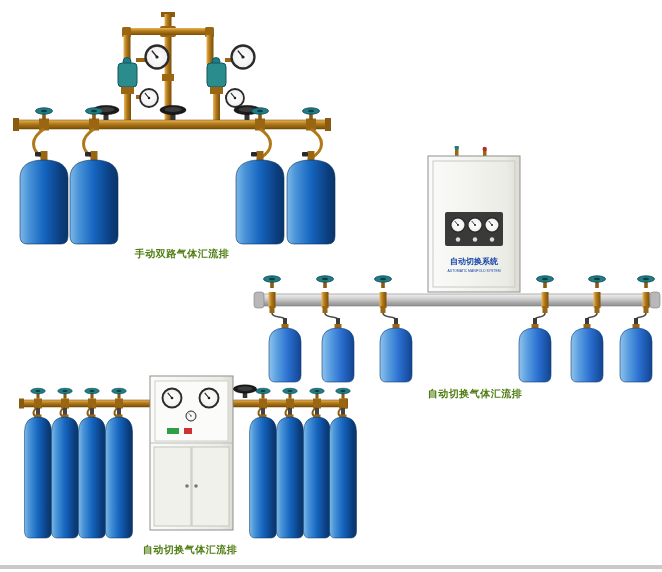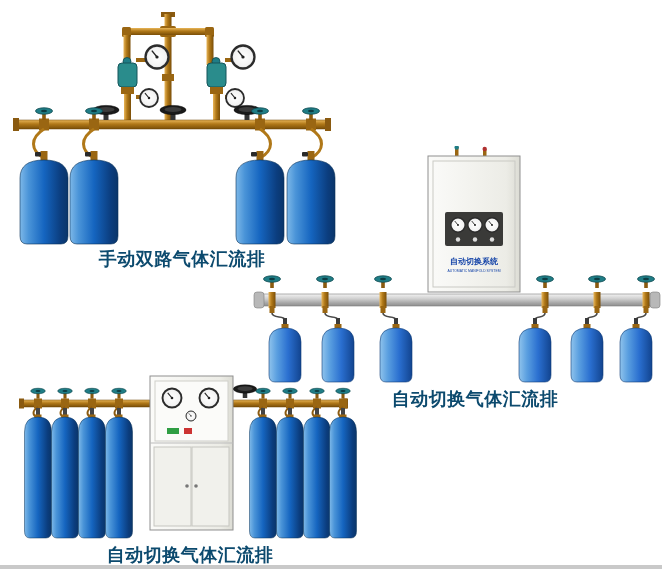--- a/index.html
+++ b/index.html
@@ -3,22 +3,22 @@
 <meta charset="utf-8">
 <style>
   html,body { margin:0; padding:0; background:#ffffff; }
   #stage {
     position:relative; width:662px; height:572px; background:#ffffff;
     overflow:hidden; font-family:"Liberation Sans", sans-serif;
   }
   .fig { position:absolute; }
   .caption {
     position:absolute; text-align:center;
-    font-weight:bold; font-size:18px; letter-spacing:0.5px;
-    color:#0c4a6e;
+    font-weight:bold; font-size:10px; letter-spacing:0.5px;
+    color:#4d7c0f;
   }
   #bottom-divider { position:absolute; left:0; top:565px; width:662px; height:4px; background:#c9c9c9; }
 </style>
 </head>
 <body>
 
 <div id="stage">
 
   <svg width="0" height="0" style="position:absolute" aria-hidden="true">
     <defs>

